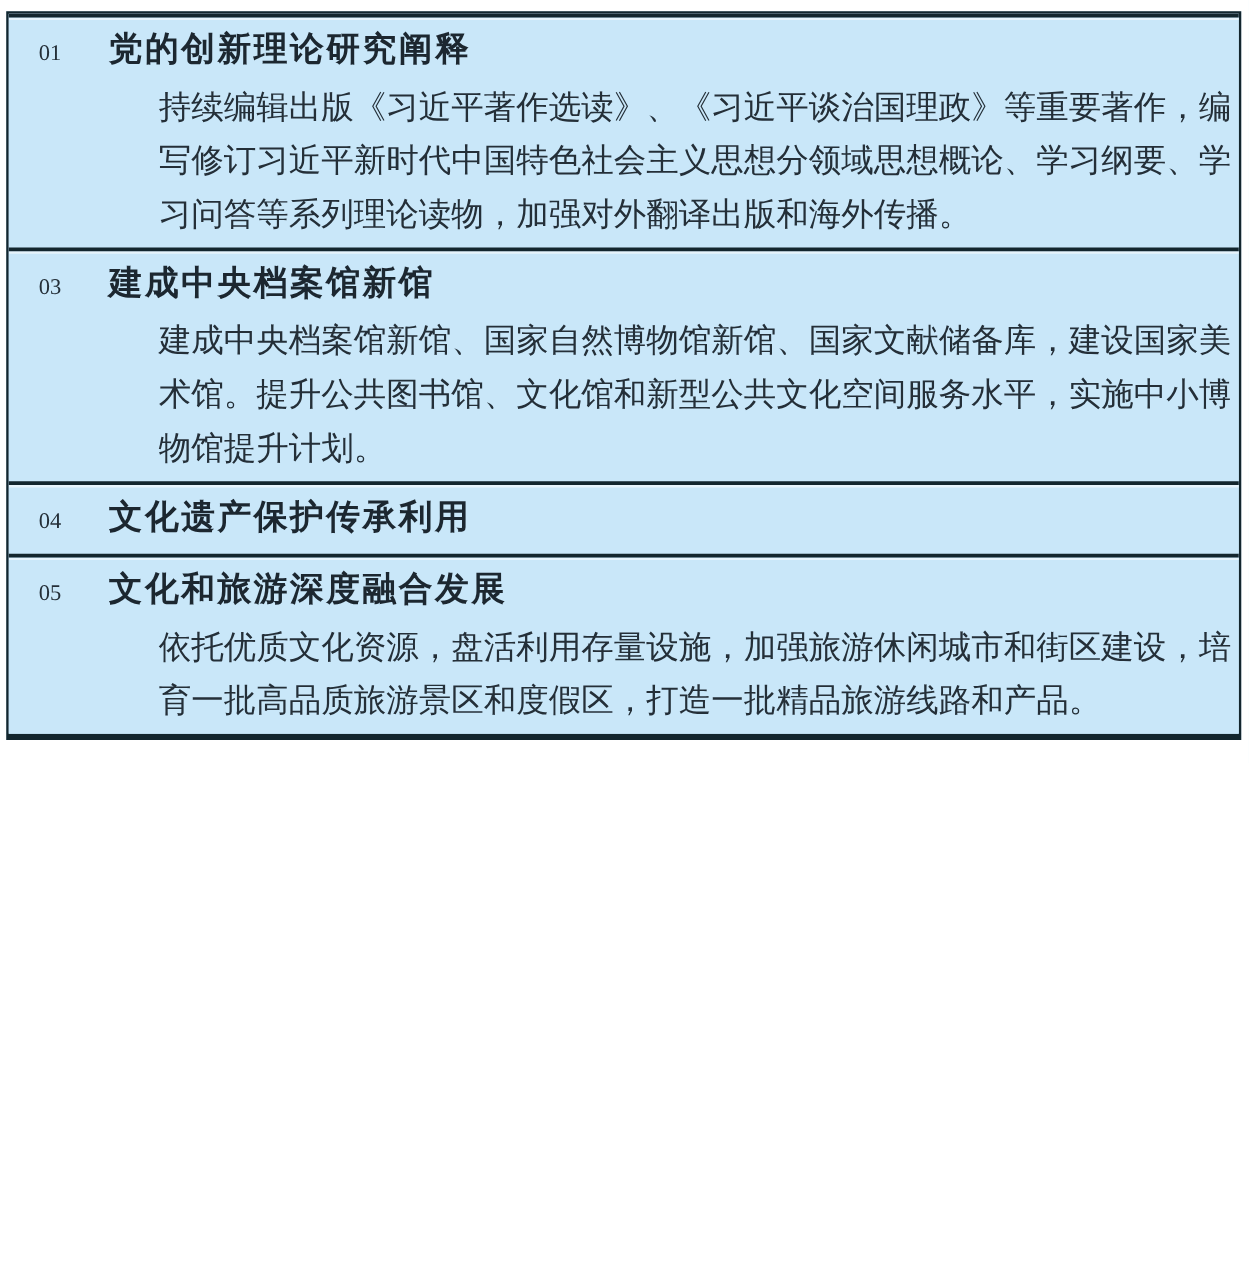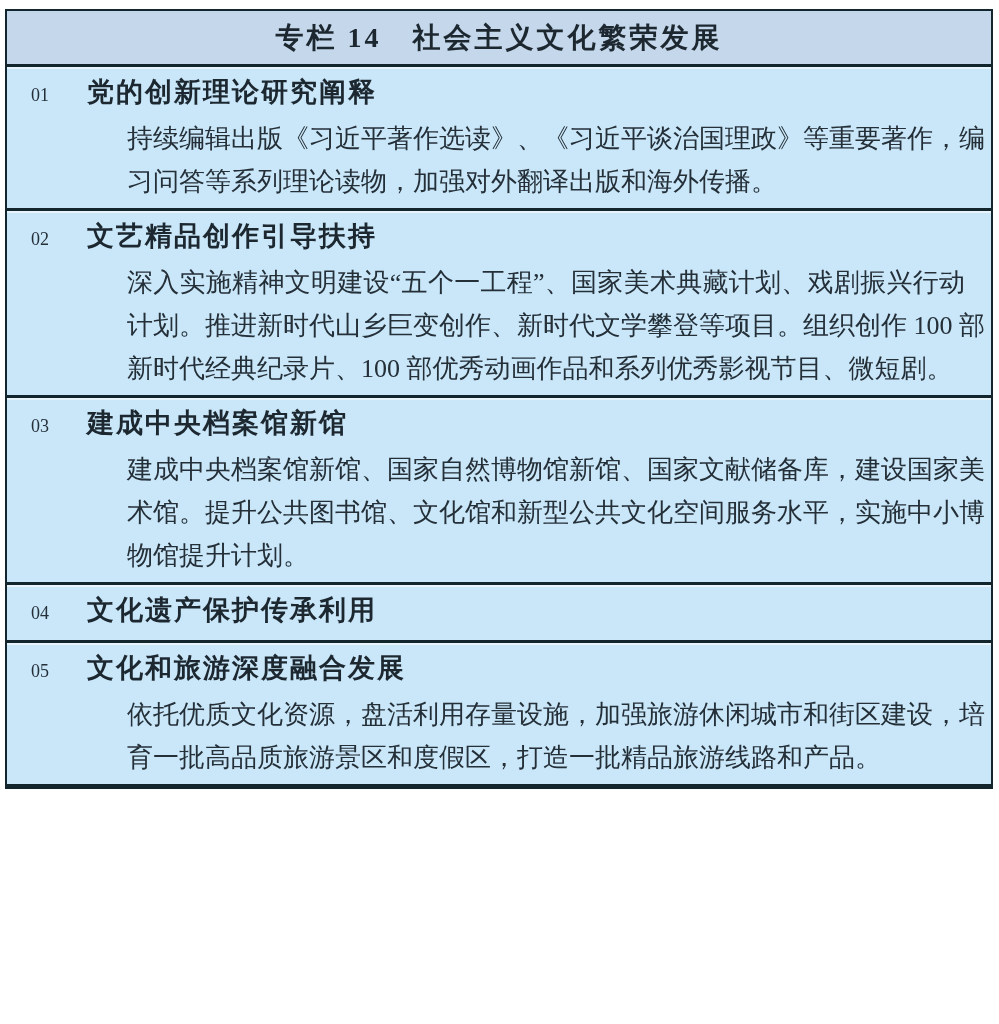--- a/index.html
+++ b/index.html
@@ -73,46 +73,33 @@
   .line.last{
     text-align-last:auto;
     white-space:normal;
   }
 </style>
 </head>
 <body>
 
 <div class="panel">
 
-  <div class="panel-header">
-    <span>专栏 14　社会主义文化繁荣发展</span>
-  </div>
 
   <section class="sec">
     <div class="title-row">
       <span class="num">01</span>
       <span class="stitle">党的创新理论研究阐释</span>
     </div>
     <div class="sec-body">
       <div class="line">持续编辑出版《习近平著作选读》、《习近平谈治国理政》等重要著作，编</div>
+      <div class="line">写修订习近平新时代中国特色社会主义思想分领域思想概论、学习纲要、学</div>
       <div class="line last">习问答等系列理论读物，加强对外翻译出版和海外传播。</div>
     </div>
   </section>
 
-  <section class="sec">
-    <div class="title-row">
-      <span class="num">02</span>
-      <span class="stitle">文艺精品创作引导扶持</span>
-    </div>
-    <div class="sec-body">
-      <div class="line">深入实施精神文明建设“五个一工程”、国家美术典藏计划、戏剧振兴行动</div>
-      <div class="line">计划。推进新时代山乡巨变创作、新时代文学攀登等项目。组织创作 100 部</div>
-      <div class="line last">新时代经典纪录片、100 部优秀动画作品和系列优秀影视节目、微短剧。</div>
-    </div>
-  </section>
 
   <section class="sec">
     <div class="title-row">
       <span class="num">03</span>
       <span class="stitle">建成中央档案馆新馆</span>
     </div>
     <div class="sec-body">
       <div class="line">建成中央档案馆新馆、国家自然博物馆新馆、国家文献储备库，建设国家美</div>
       <div class="line">术馆。提升公共图书馆、文化馆和新型公共文化空间服务水平，实施中小博</div>
       <div class="line last">物馆提升计划。</div>

